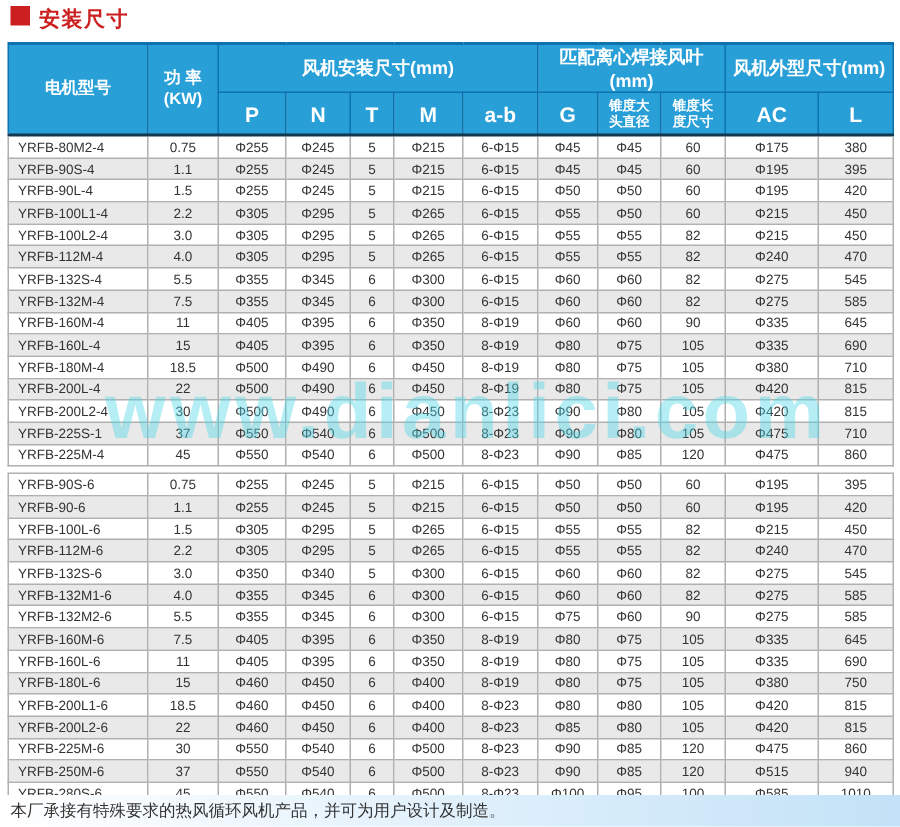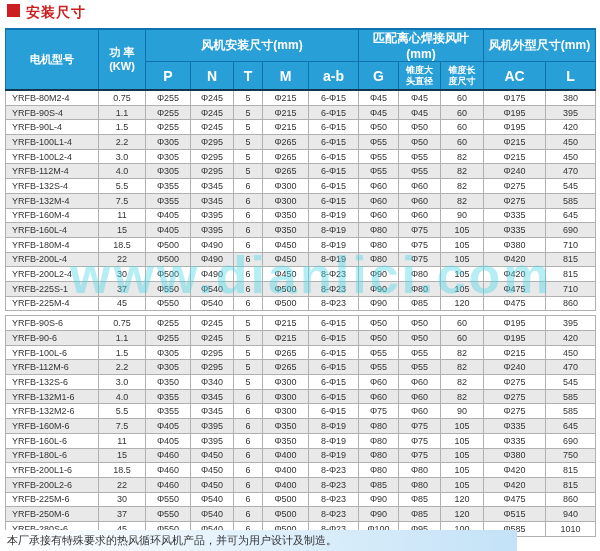--- a/index.html
+++ b/index.html
@@ -33,21 +33,21 @@
   tbody.rows tr:nth-child(even) td{background:#e9e9e9;}
   tbody td.model{text-align:left;padding-left:6px;margin-left:47px;}
   tbody.sep td{height:4px;background:#ffffff;border-left:none;border-right:none;}
 
   .watermark{
     position:absolute;left:70px;top:245px;z-index:5;pointer-events:none;
     font-size:52px;font-weight:bold;letter-spacing:3px;
     color:rgba(80,215,230,0.42);white-space:nowrap;
   }
   .footer-strip{
-    position:absolute;left:0;bottom:0;width:517px;height:21px;z-index:2;
+    position:absolute;left:0;bottom:0;width:600px;height:21px;z-index:2;
     background:linear-gradient(to right,#ffffff 0%,#eaf5fd 35%,#c3e2f7 100%);
     display:flex;align-items:center;
   }
   .footer-text{font-size:11px;color:#333333;padding-left:7px;}
 </style>
 </head>
 <body>
 
 <div class="title-bar">
   <span class="title-square"></span>

